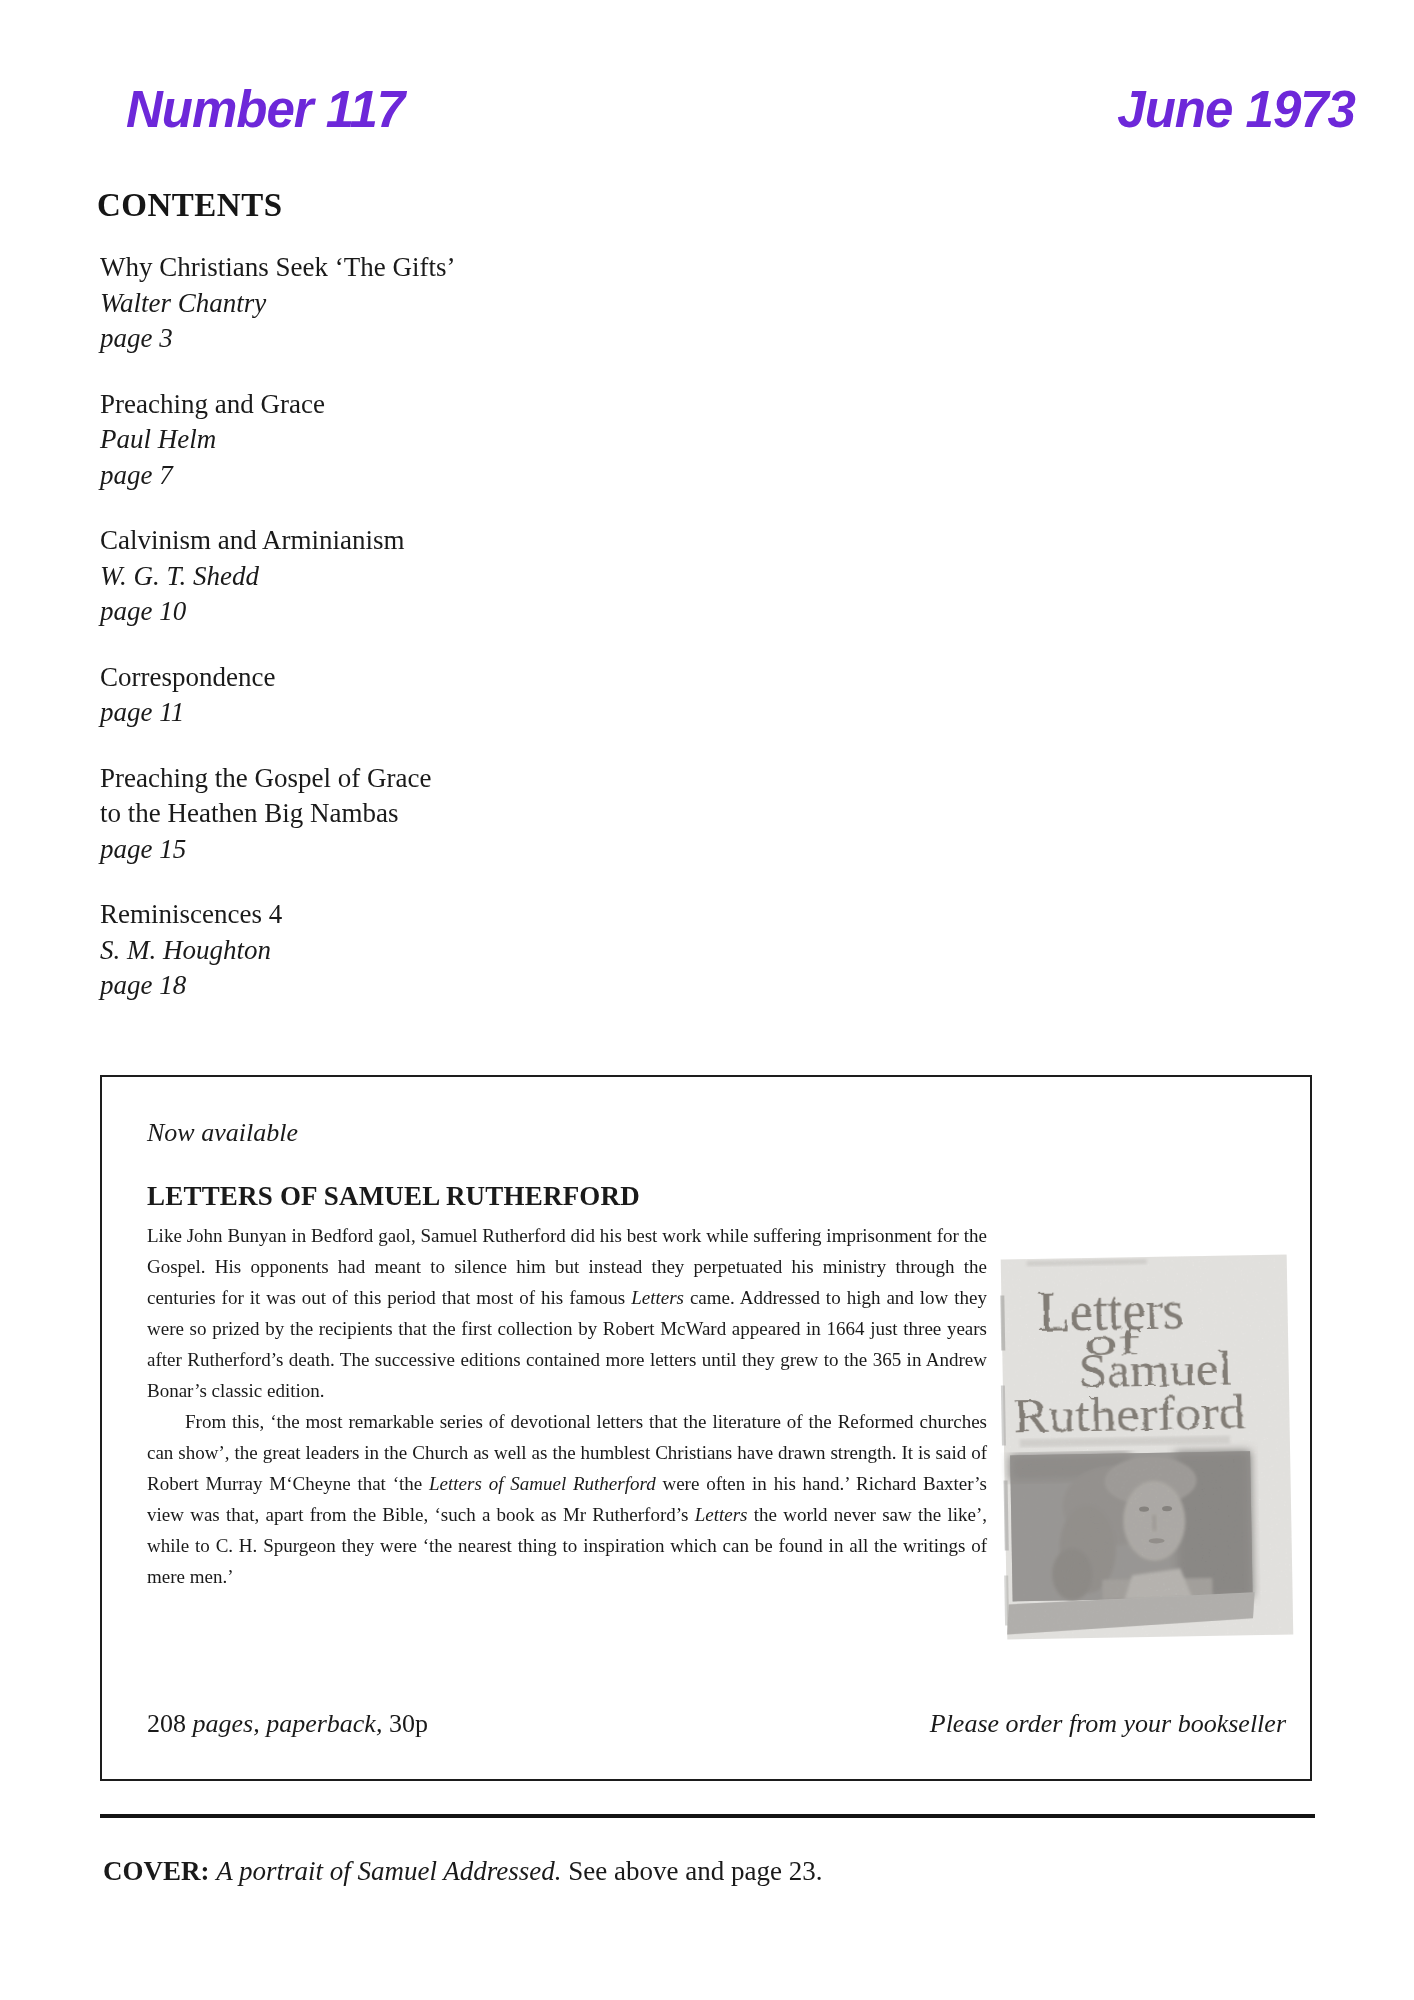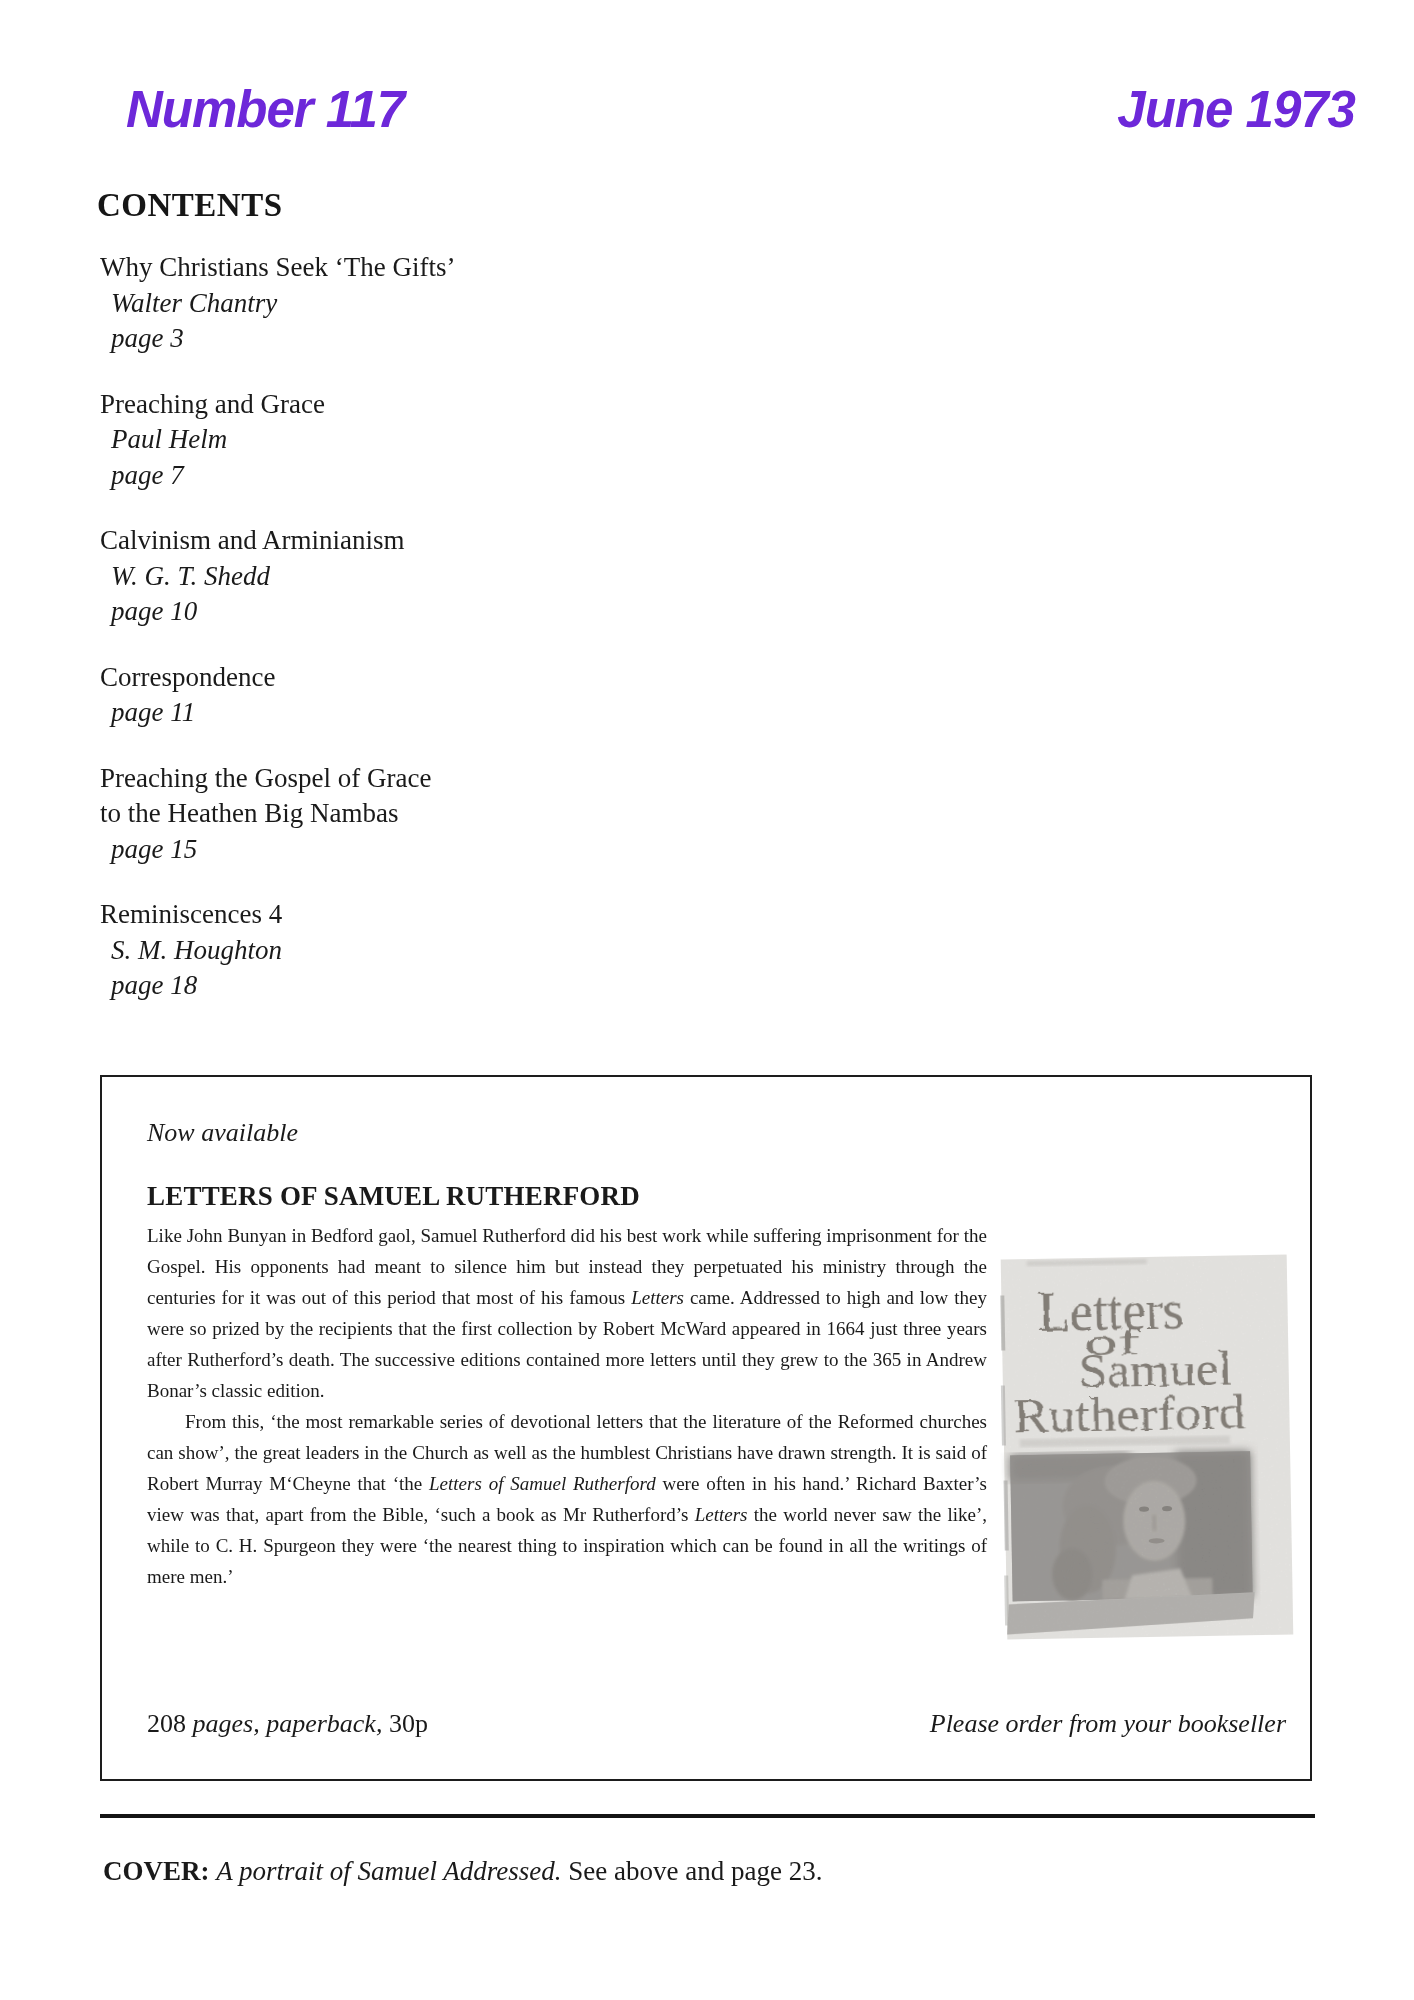--- a/index.html
+++ b/index.html
@@ -23,21 +23,21 @@
     margin-left:43px;
   }
   
   .contents-heading{
     position:absolute;left:97px;top:189px;
     font-size:33px;font-weight:bold;letter-spacing:.5px;line-height:1;
     color:#161616;
   }
   .toc{position:absolute;left:100px;top:250px;}
   .toc-entry{margin-bottom:30px;font-size:27px;line-height:35.5px;}
-  .toc-author,.toc-page{font-style:italic;margin-left:11px;}
+  .toc-author,.toc-page{font-style:italic;}
   .it{font-style:italic;}
   .bd{font-weight:bold;}
   
   .advert-box{
     position:absolute;left:100px;top:1075px;
     width:1212px;height:706px;
     border:2px solid #1d1d1d;
     box-sizing:border-box;
     background:#ffffff;
   }

